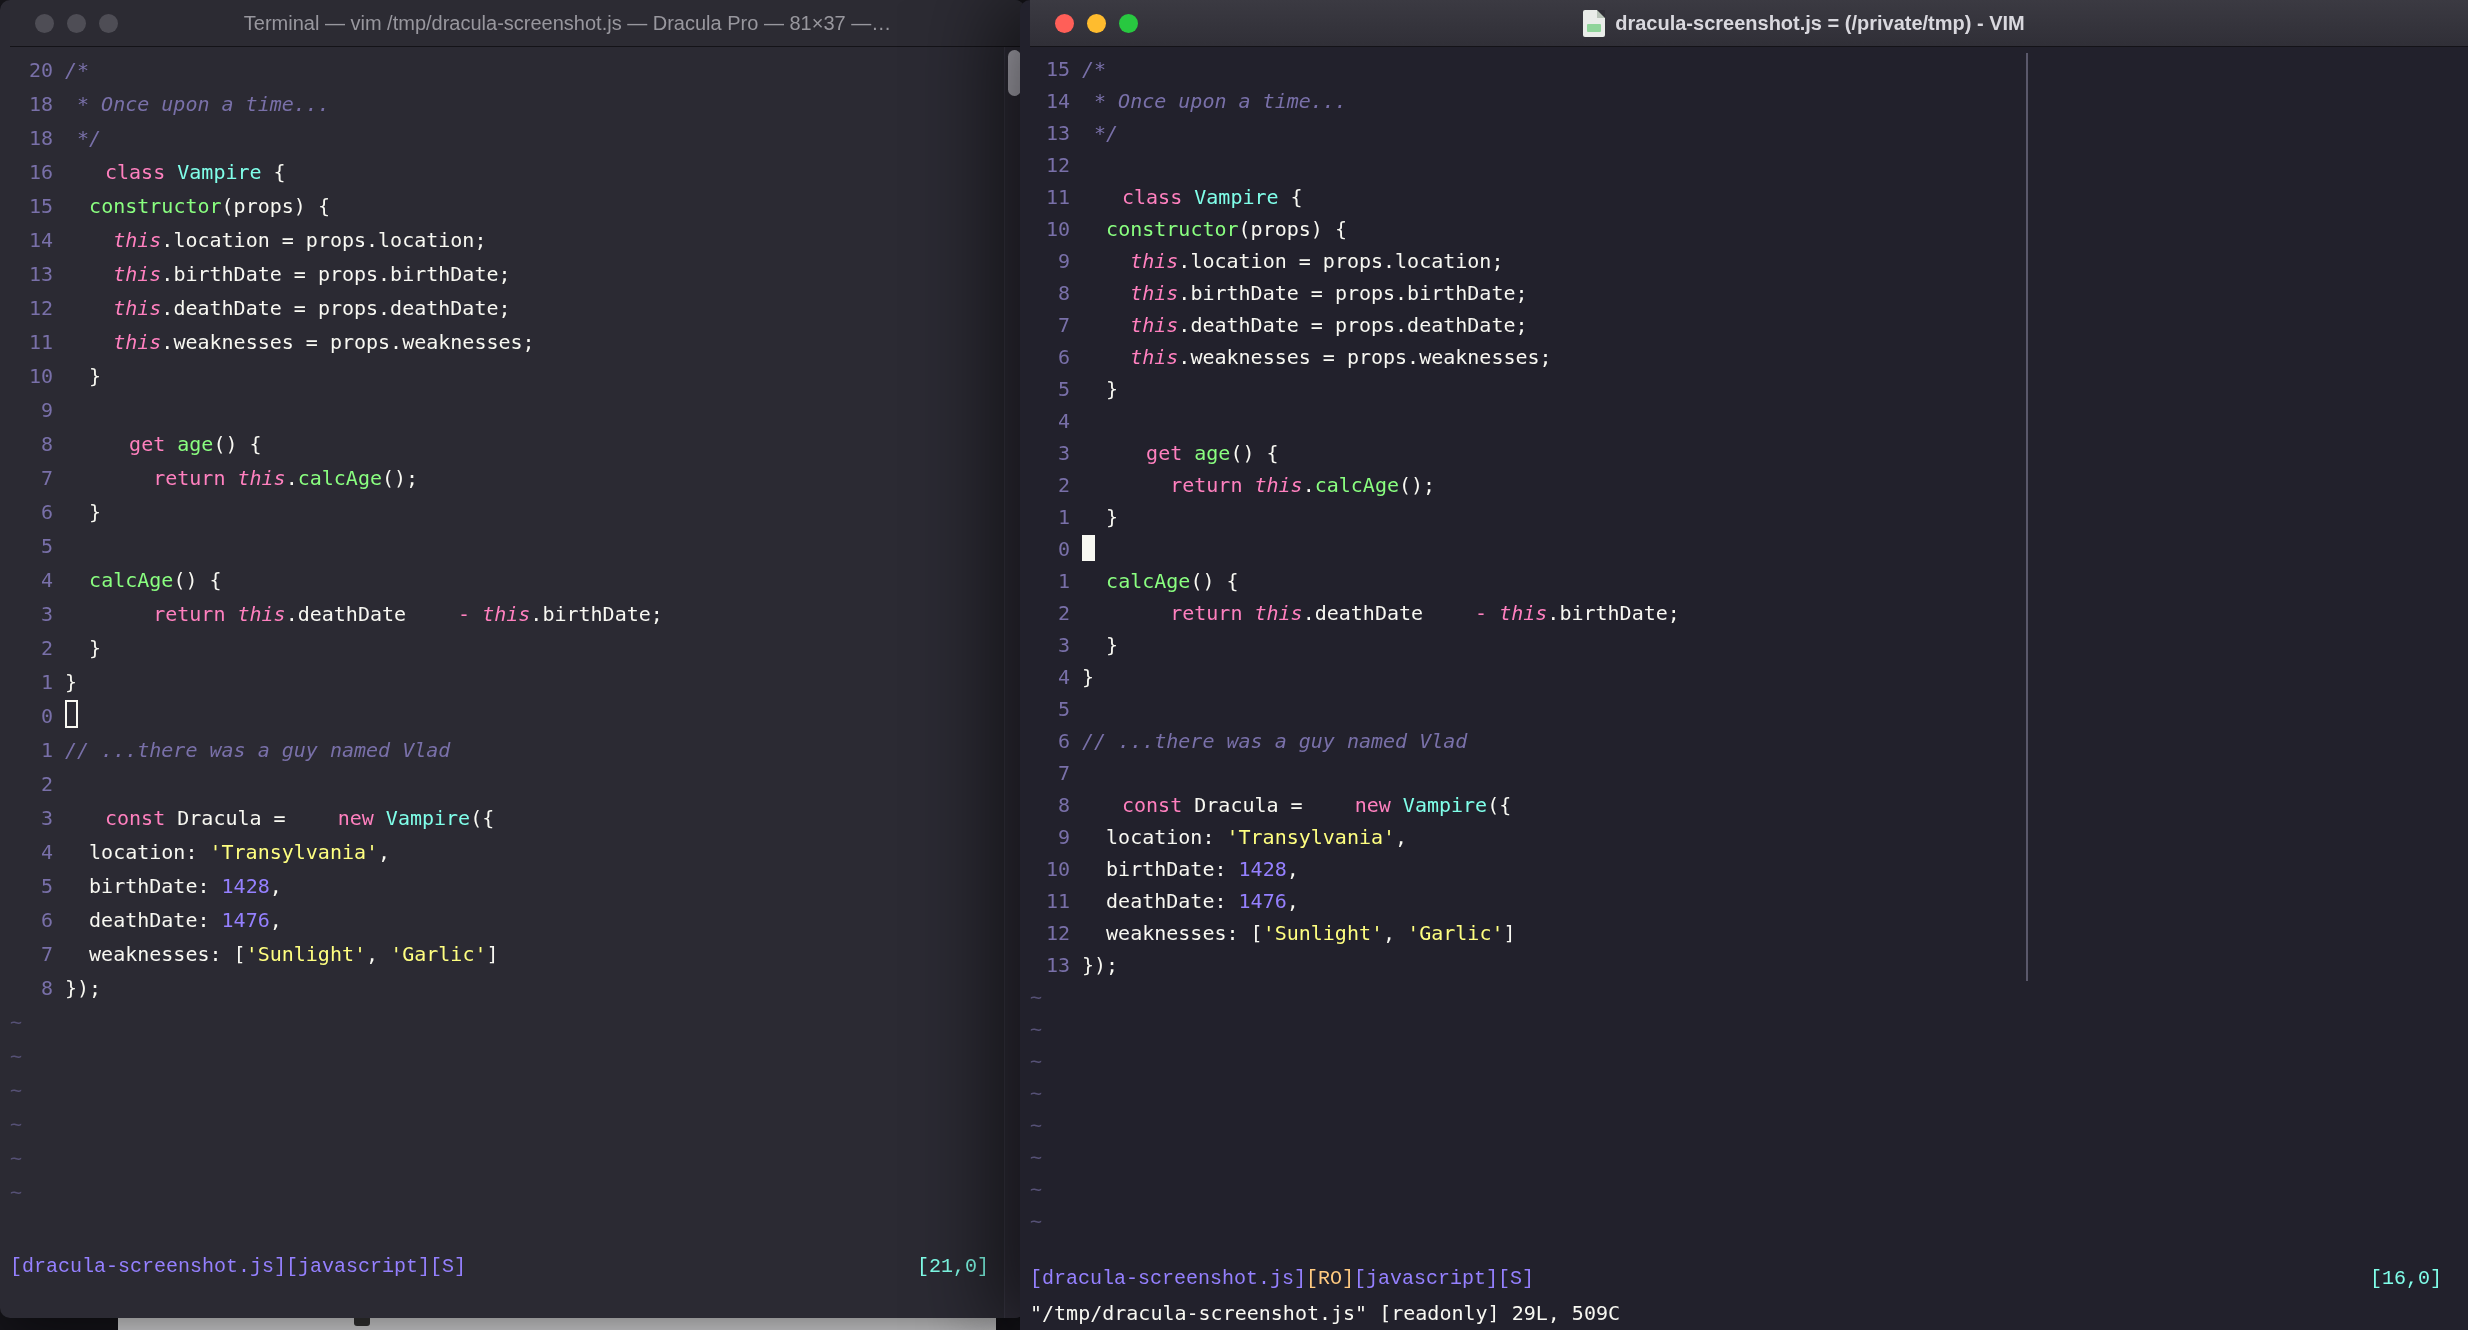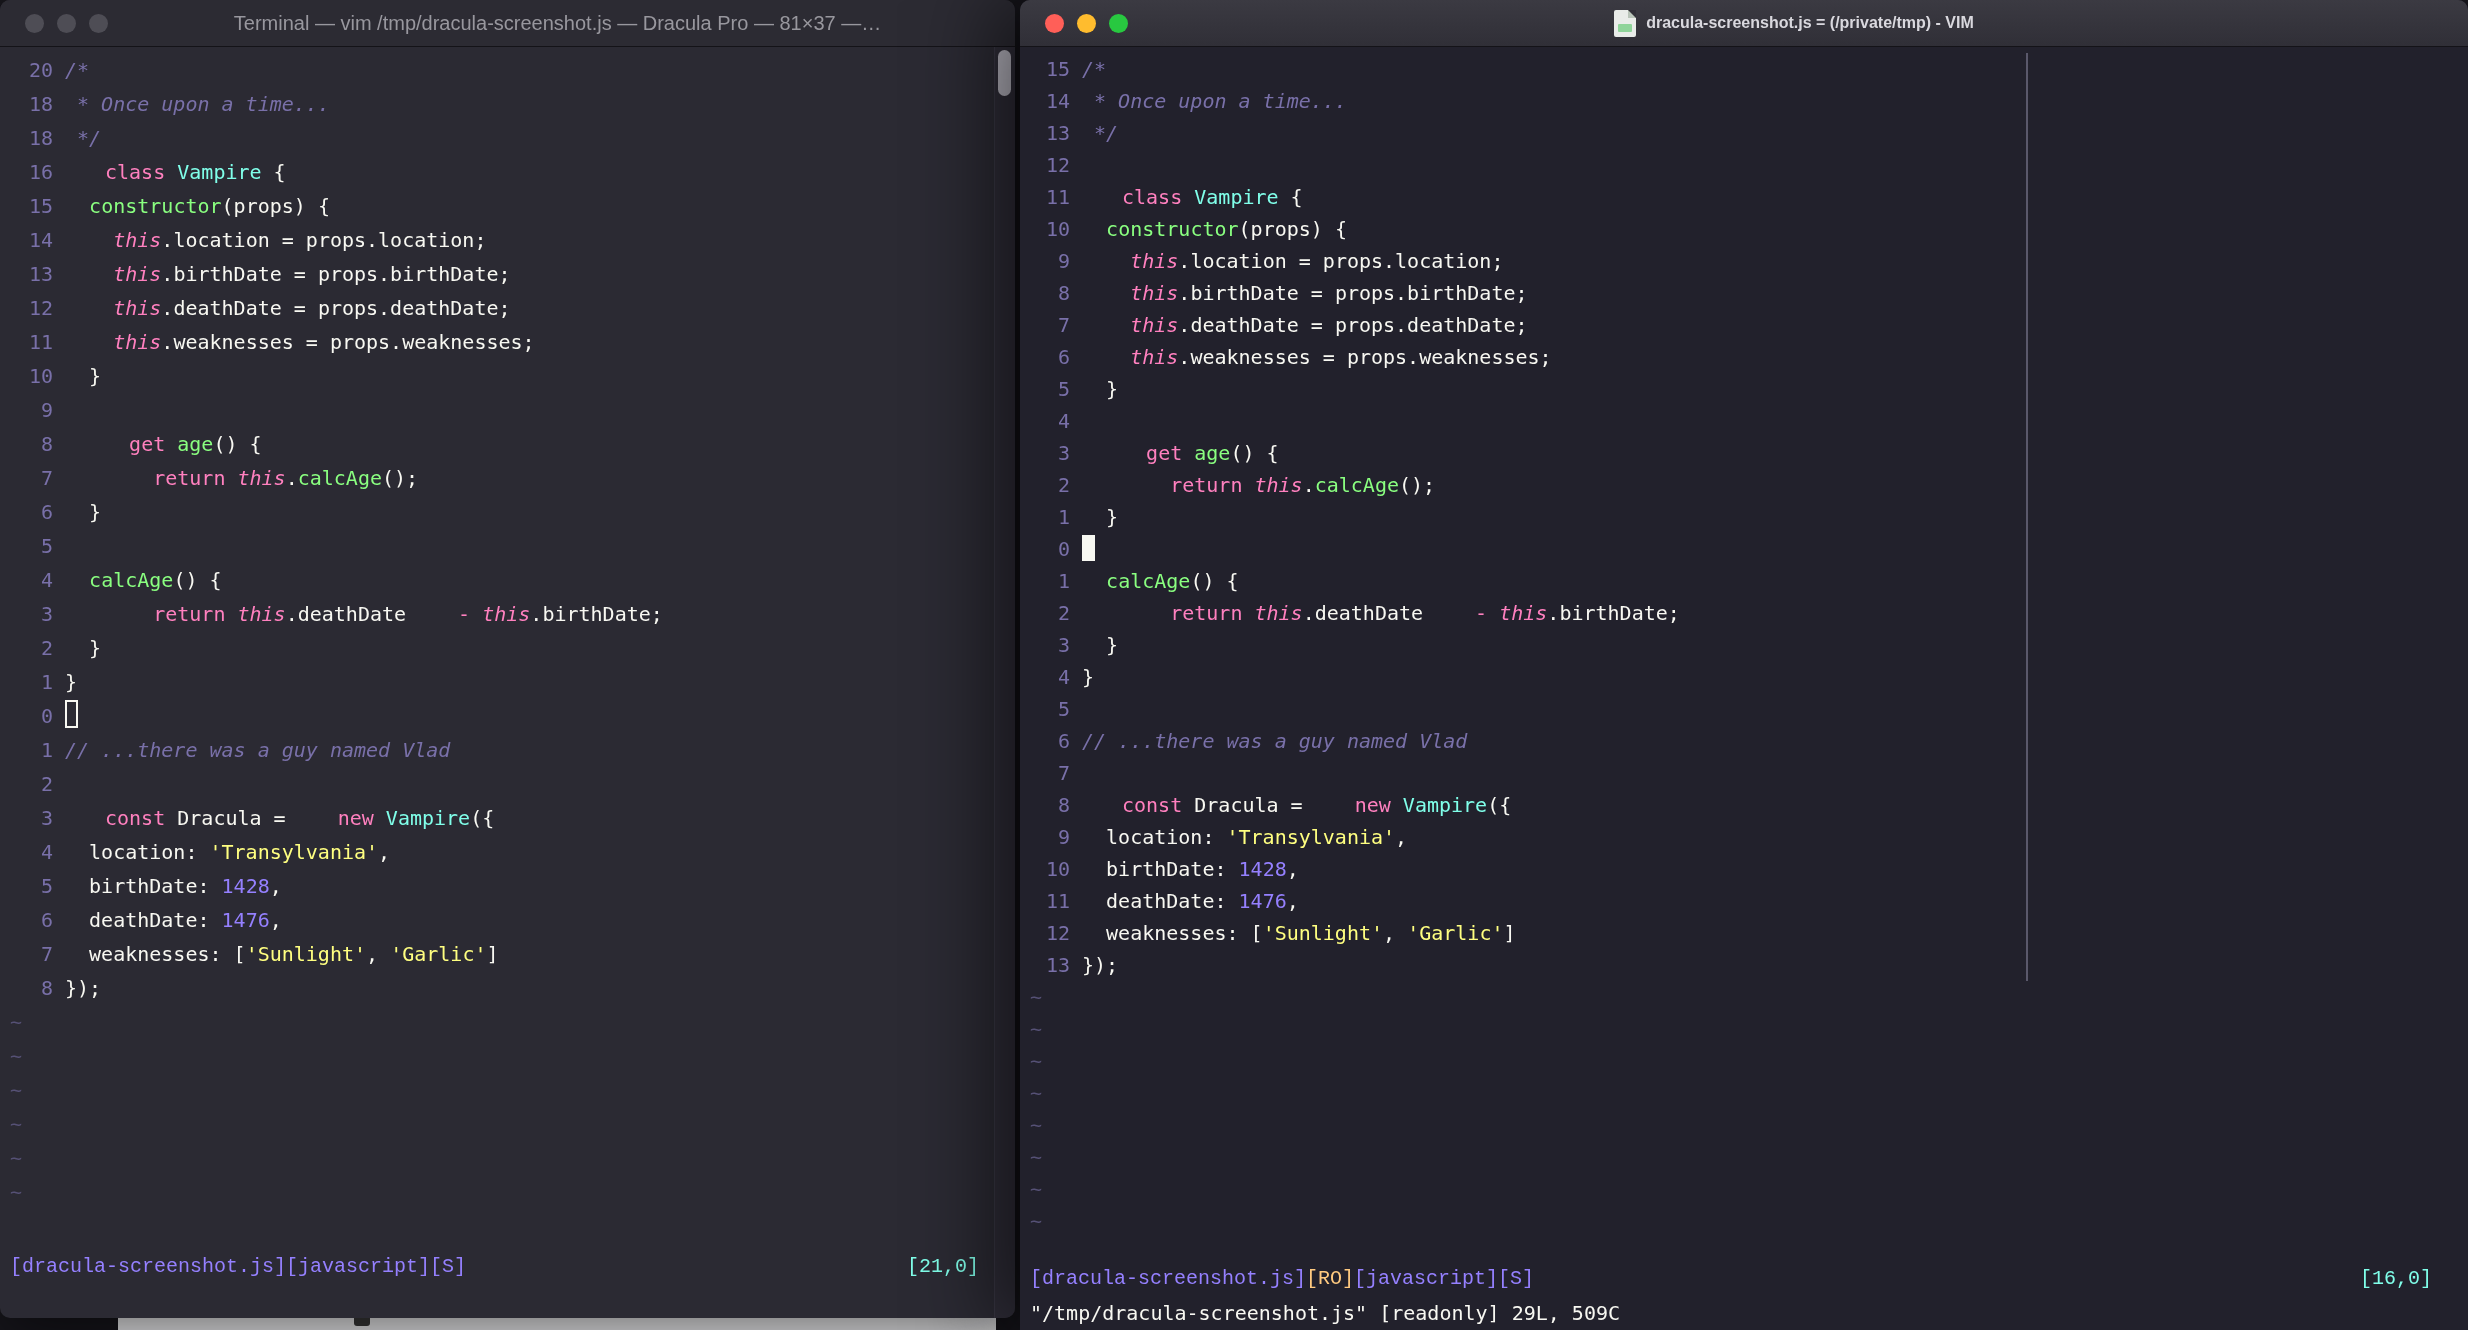--- a/index.html
+++ b/index.html
@@ -1,21 +1,21 @@
 <!DOCTYPE html>
 <html style="--bg_left: #2B2A33; --bg_right: #22212C; --fg: #F8F8F2; --comment: #7970A9; --pink: #FF80BF; --green: #8AFF80; --cyan: #80FFEA; --purple: #9580FF; --yellow: #FFFF80; --orange: #FFCA80; --linenr: #7970A9; --tilde: #565176; --tl_red: #FF5F58; --tl_yellow: #FFBC2E; --tl_green: #28C840;"><head>
 <meta charset="utf-8">
 <style>
   html,body{margin:0;padding:0;}
   body{
     width:2468px;height:1330px;position:relative;overflow:hidden;
     background:#17161c;
     font-family:"Liberation Sans","DejaVu Sans",sans-serif;
   }
-  .window{position:absolute;overflow:hidden;}
+  .window{position:absolute;overflow:hidden;padding-left:10px;}
   .left-window{
     left:0;top:0;width:1015px;height:1318px;background:var(--bg_left);
     border-radius:10px;box-shadow:0 18px 60px rgba(0,0,0,.55);
   }
   .right-window{
     left:1020px;top:0;width:1448px;height:1330px;background:var(--bg_right);
     border-radius:10px 10px 0 0;box-shadow:-28px 0 80px rgba(0,0,0,.55);
   }
   
   .titlebar{height:46px;display:flex;align-items:center;position:relative;border-bottom:1px solid #141318;}
@@ -25,21 +25,21 @@
   .light{width:19px;height:19px;border-radius:50%;}
   .inactive .light{background:#4e4d55;}
   .light.red{background:var(--tl_red);}
   .light.yellow{background:var(--tl_yellow);}
   .light.green{background:var(--tl_green);}
   .titlebar .title-wrap{
     position:absolute;left:140px;right:40px;display:flex;align-items:center;justify-content:center;gap:10px;
     white-space:nowrap;overflow:hidden;
   }
   .left-window .title{color:#98979e;font-size:20px;font-weight:500;overflow:hidden;text-overflow:ellipsis;white-space:nowrap;}
-  .right-window .title{color:#d9d8de;font-size:16px;font-weight:600;overflow:hidden;text-overflow:ellipsis;white-space:nowrap;}
+  .right-window .title{color:#d9d8de;font-size:20px;font-weight:600;overflow:hidden;text-overflow:ellipsis;white-space:nowrap;}
   .proxy-icon{width:22px;height:27px;position:relative;background:#e9ece9;border-radius:2px;flex:0 0 auto;}
   .proxy-icon::before{content:"";position:absolute;right:0;top:0;border-style:solid;border-width:0 8px 8px 0;border-color:#302f37 #302f37 #b9c4b9 #b9c4b9;}
   .proxy-icon::after{content:"";position:absolute;left:4px;bottom:5px;width:14px;height:8px;background:#8fd49a;border-radius:1px;}
   
   .term-body{
     position:absolute;top:47px;left:0;right:0;bottom:0;
     font-family:"DejaVu Sans Mono","Liberation Mono",monospace;font-size:20px;color:var(--fg);
   }
   .code{padding-top:6px;}
   .code-row,.tilde-row{white-space:pre;}

